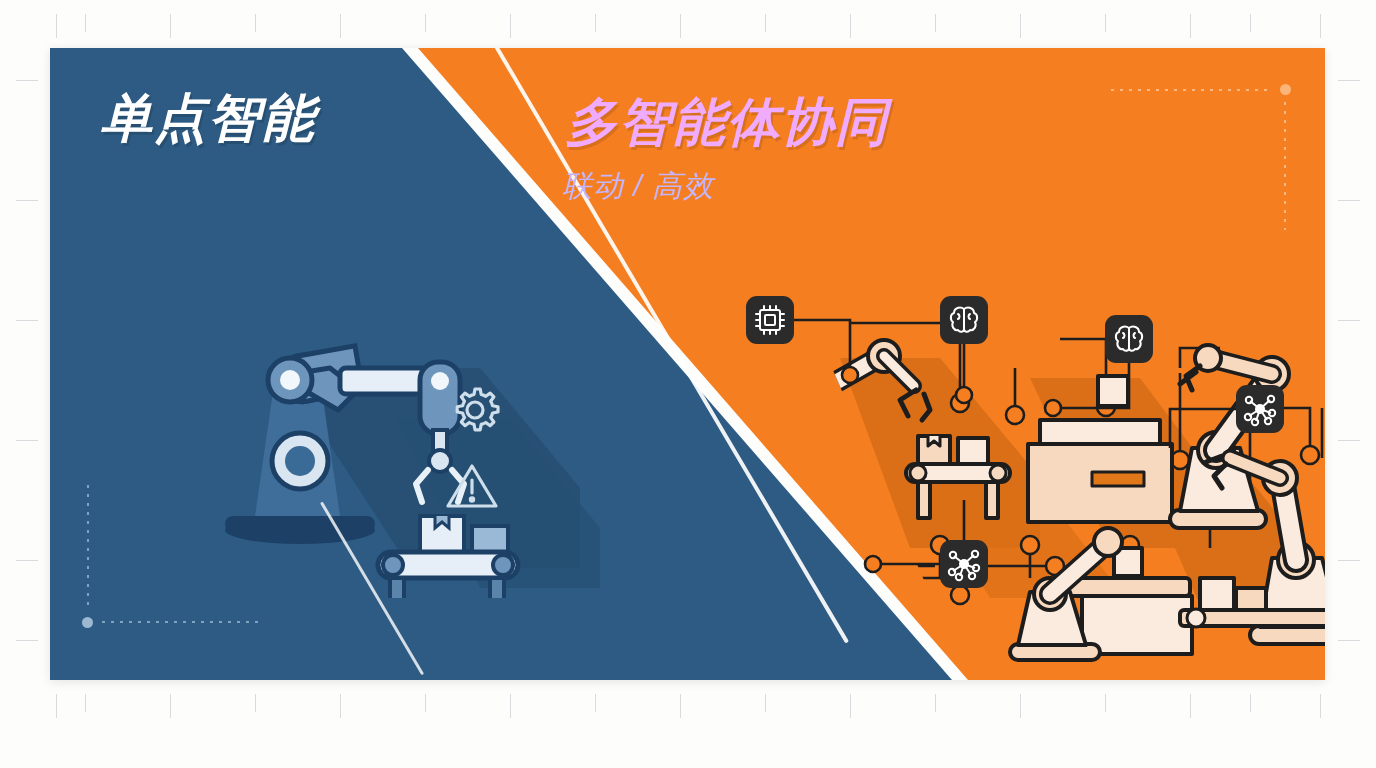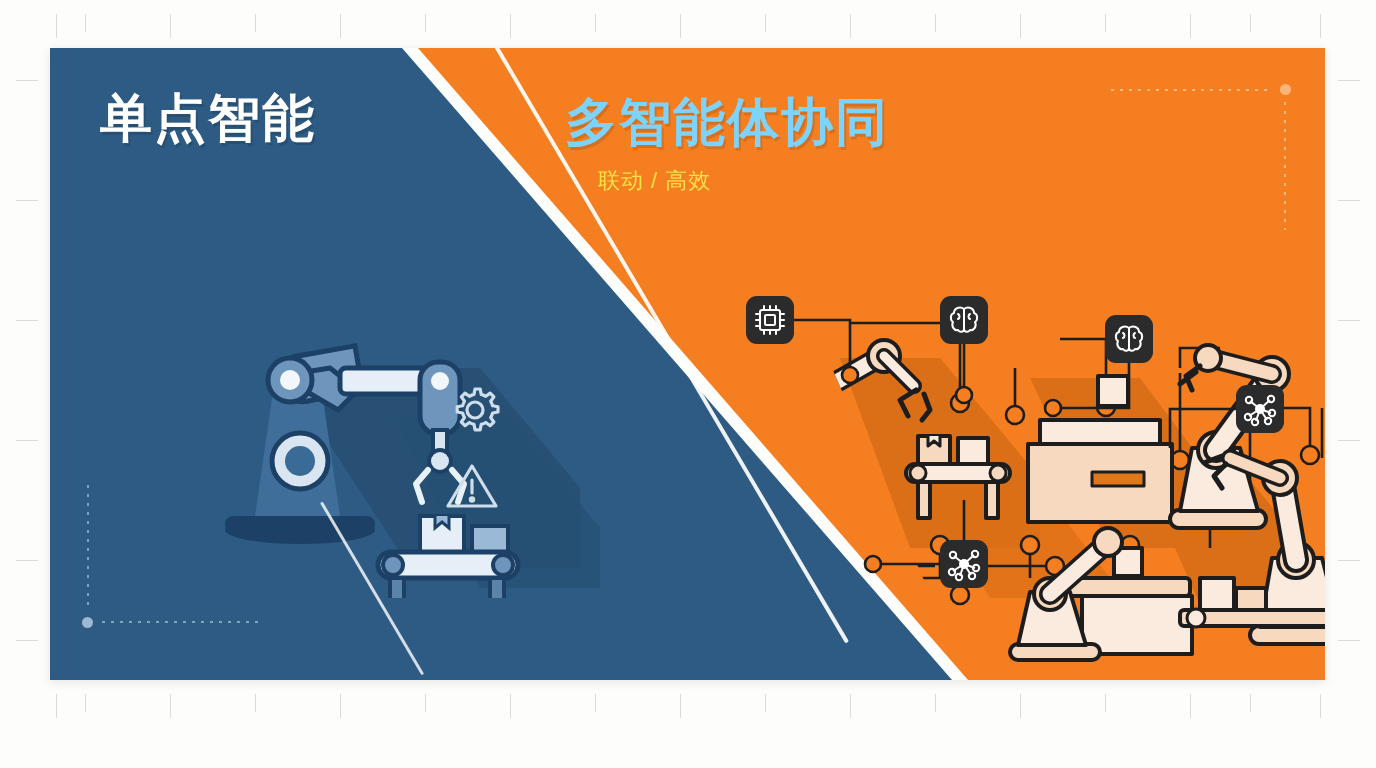--- a/index.html
+++ b/index.html
@@ -7,20 +7,21 @@
     padding: 0;
     background: #ffffff;
     font-family: "Liberation Sans", "DejaVu Sans", sans-serif;
   }
   #stage {
     position: relative;
     width: 1376px;
     height: 768px;
     overflow: hidden;
     background: #fdfdfc;
+    font-style: italic;
   }
 
   
   .tick {
     position: absolute;
     background: #d9dcdf;
     width: 1px;
   }
   .tick-h {
     position: absolute;
@@ -108,27 +109,27 @@
   }
   #left-subtitle {
     left: 52px; top: 112px;
     font-size: 30px;
     color: #e6edf4;
     letter-spacing: 1px;
   }
   #right-title {
     left: 515px; top: 40px;
     font-size: 52px;
-    color: #7dd3fc;
+    color: #f0abfc;
     text-shadow: 2px 3px 0 rgba(0,0,0,0.12);
   }
   #right-subtitle {
-    left: 548px; top: 118px;
-    font-size: 22px;
-    color: #fde047;
+    left: 512px; top: 118px;
+    font-size: 30px;
+    color: #c4b5fd;
     letter-spacing: 1px;
   }
 
   
   .corner-dot {
     position: absolute;
     width: 11px; height: 11px;
     border-radius: 50%;
   }
   .dot-line-h {

